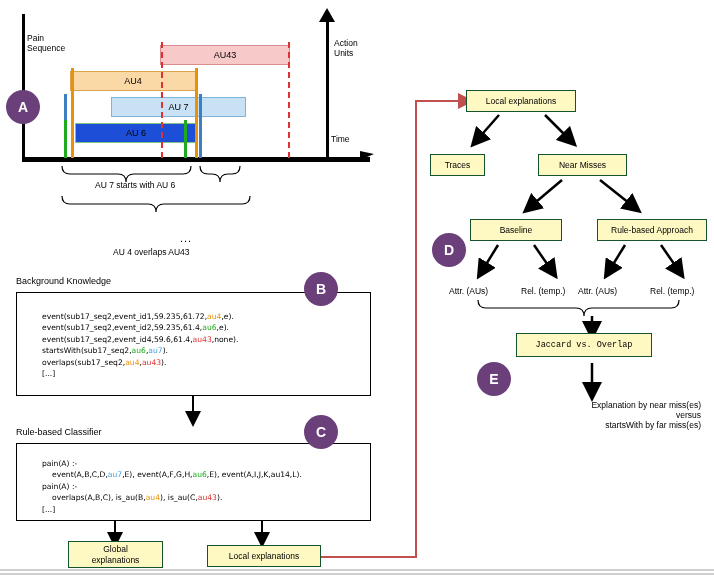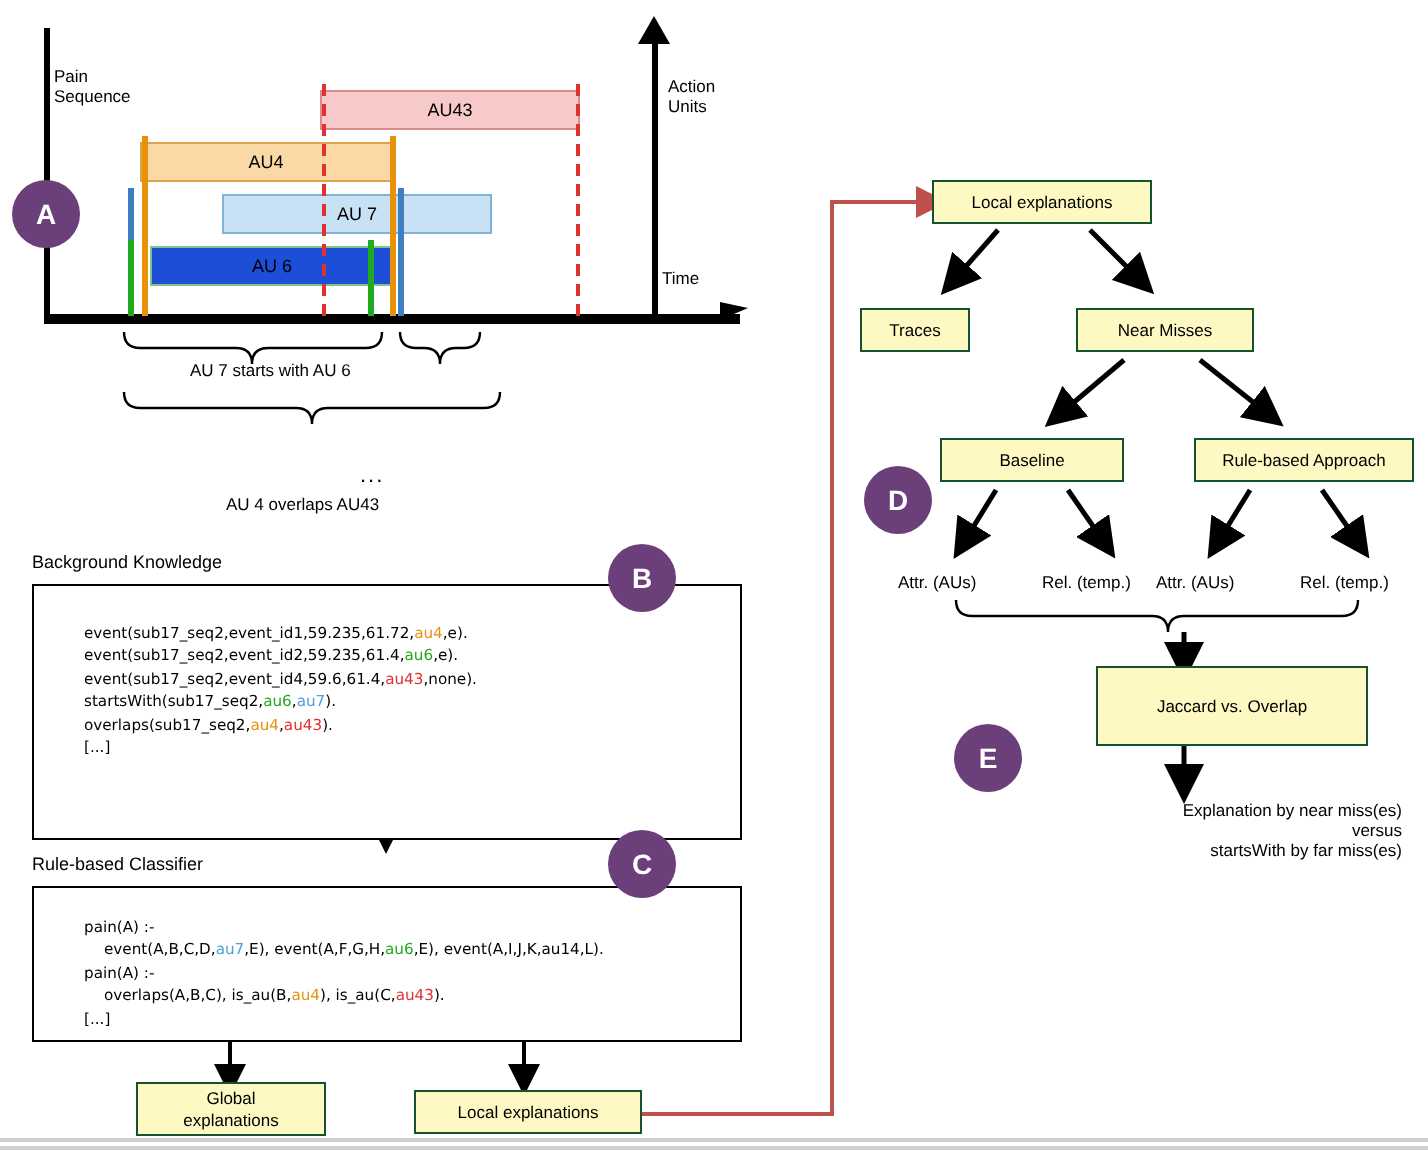--- a/index.html
+++ b/index.html
@@ -193,21 +193,21 @@
   <div class="vsolid" style="left:199px; top:94px; height:64px; border-color:#3d7fbf;"></div>
   <div class="vdash" style="left:288px; top:42px; height:116px; border-color:#e03030;"></div>
 
   <div class="lbl" style="left:95px; top:180px;">AU 7 starts with AU 6</div>
   <div class="lbl" style="left:113px; top:210px;margin-top:37px;">AU 4 overlaps AU43</div>
   <div class="dots" style="left:180px; top:232px;">...</div>
 
   <div class="badge" style="left:6px; top:90px;">A</div>
 
   <div class="kbox-title abs" style="left:16px; top:276px;">Background Knowledge</div>
-  <div class="kbox abs" style="left:16px; top:292px; width:355px; height:128px;">
+  <div class="kbox abs" style="left:16px; top:292px; width:355px; height:104px;">
     <div class="code" style="padding:18px 0 0 25px;">
       <div><span>event(sub17_seq2,event_id1,59.235,61.72,</span><span class="t-orange">au4</span><span>,e).</span></div>
       <div><span>event(sub17_seq2,event_id2,59.235,61.4,</span><span class="t-green">au6</span><span>,e).</span></div>
       <div><span>event(sub17_seq2,event_id4,59.6,61.4,</span><span class="t-red">au43</span><span>,none).</span></div>
       <div><span>startsWith(sub17_seq2,</span><span class="t-green">au6</span><span>,</span><span class="t-blue">au7</span><span>).</span></div>
       <div><span>overlaps(sub17_seq2,</span><span class="t-orange">au4</span><span>,</span><span class="t-red">au43</span><span>).</span></div>
       <div><span>[...]</span></div>
     </div>
   </div>
   <div class="badge" style="left:304px; top:272px;">B</div>
@@ -236,21 +236,21 @@
   <div class="box abs" style="left:470px; top:219px; width:92px; height:22px;">Baseline</div>
 
   <div class="box abs" style="left:538px; top:154px; width:89px; height:22px;">Near Misses</div>
   <div class="box abs" style="left:597px; top:219px; width:110px; height:22px;">Rule-based Approach</div>
 
   <div class="lbl" style="left:449px; top:286px;">Attr. (AUs)</div>
   <div class="lbl" style="left:521px; top:286px;">Rel. (temp.)</div>
   <div class="lbl" style="left:578px; top:286px;">Attr. (AUs)</div>
   <div class="lbl" style="left:650px; top:286px;">Rel. (temp.)</div>
 
-  <div class="box abs" style="left:548px; top:333px; width:136px; height:40px;">Jaccard vs. Overlap</div>
+  <div class="box abs" style="left:516px; top:333px; width:136px; height:24px;font-family:Liberation Mono, monospace;">Jaccard vs. Overlap</div>
 
   <div class="lbl" style="left:487px; top:400px; width:214px; text-align:right;">
     <span>Explanation by near miss(es)</span><br>
     <span>versus</span><br>
     <span>startsWith by far miss(es)</span>
   </div>
 
   <div class="badge" style="left:432px; top:233px;">D</div>
   <div class="badge" style="left:477px; top:362px;">E</div>
 

